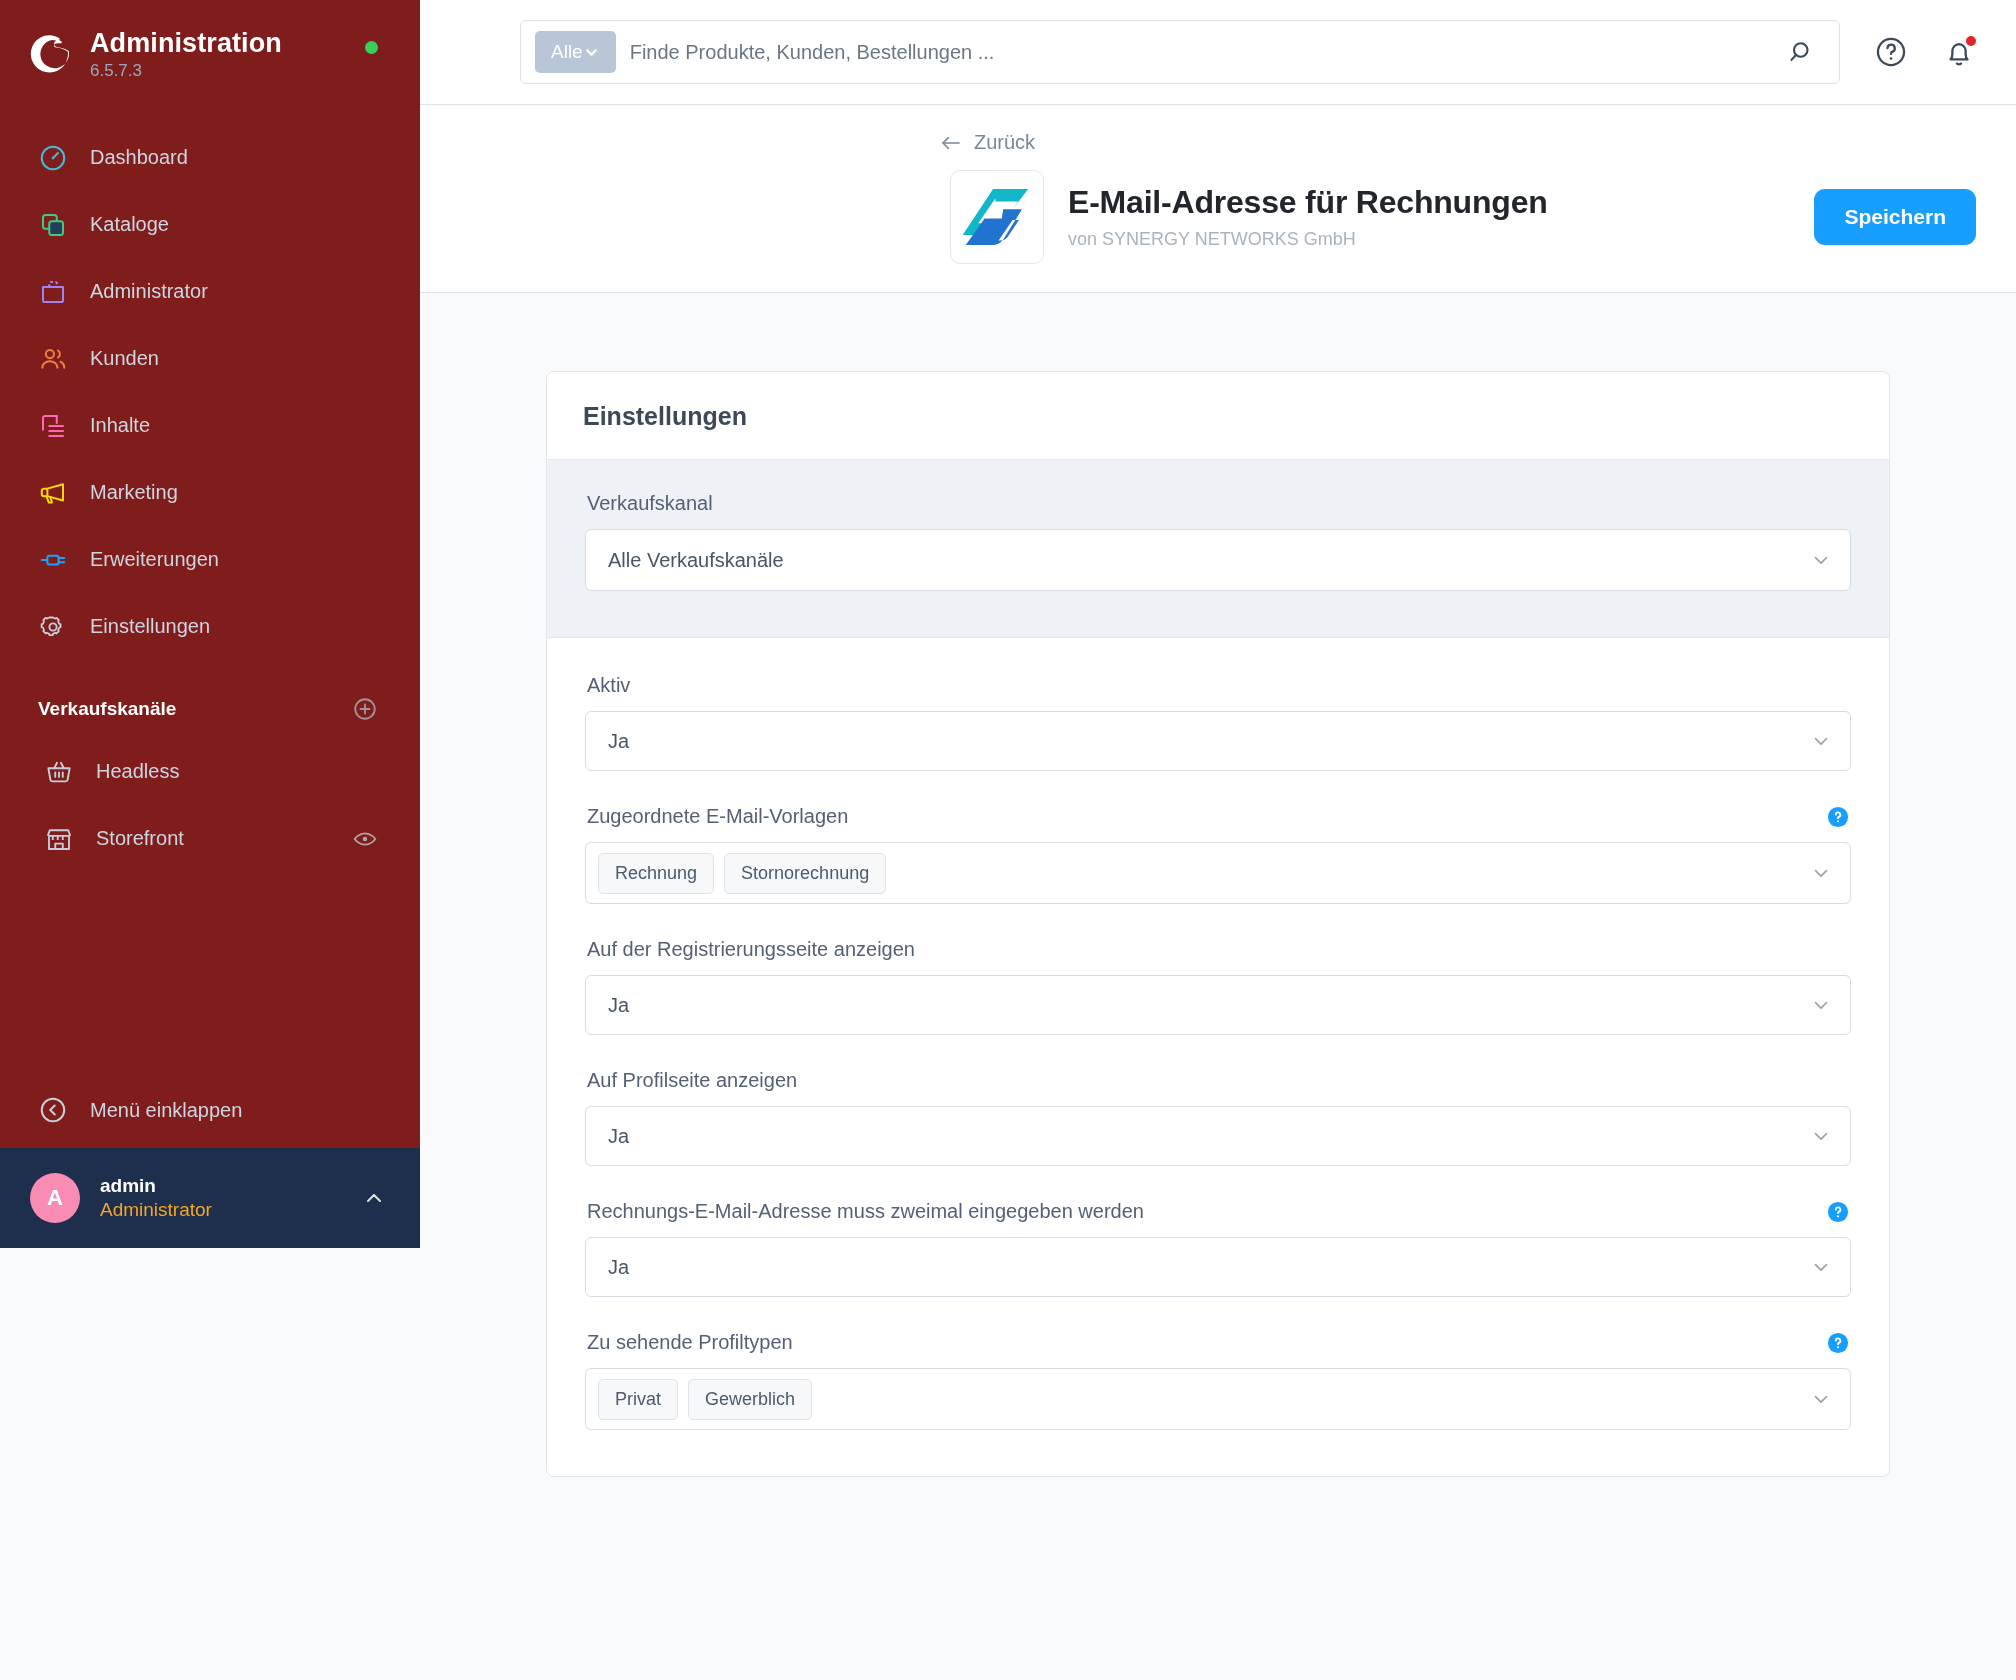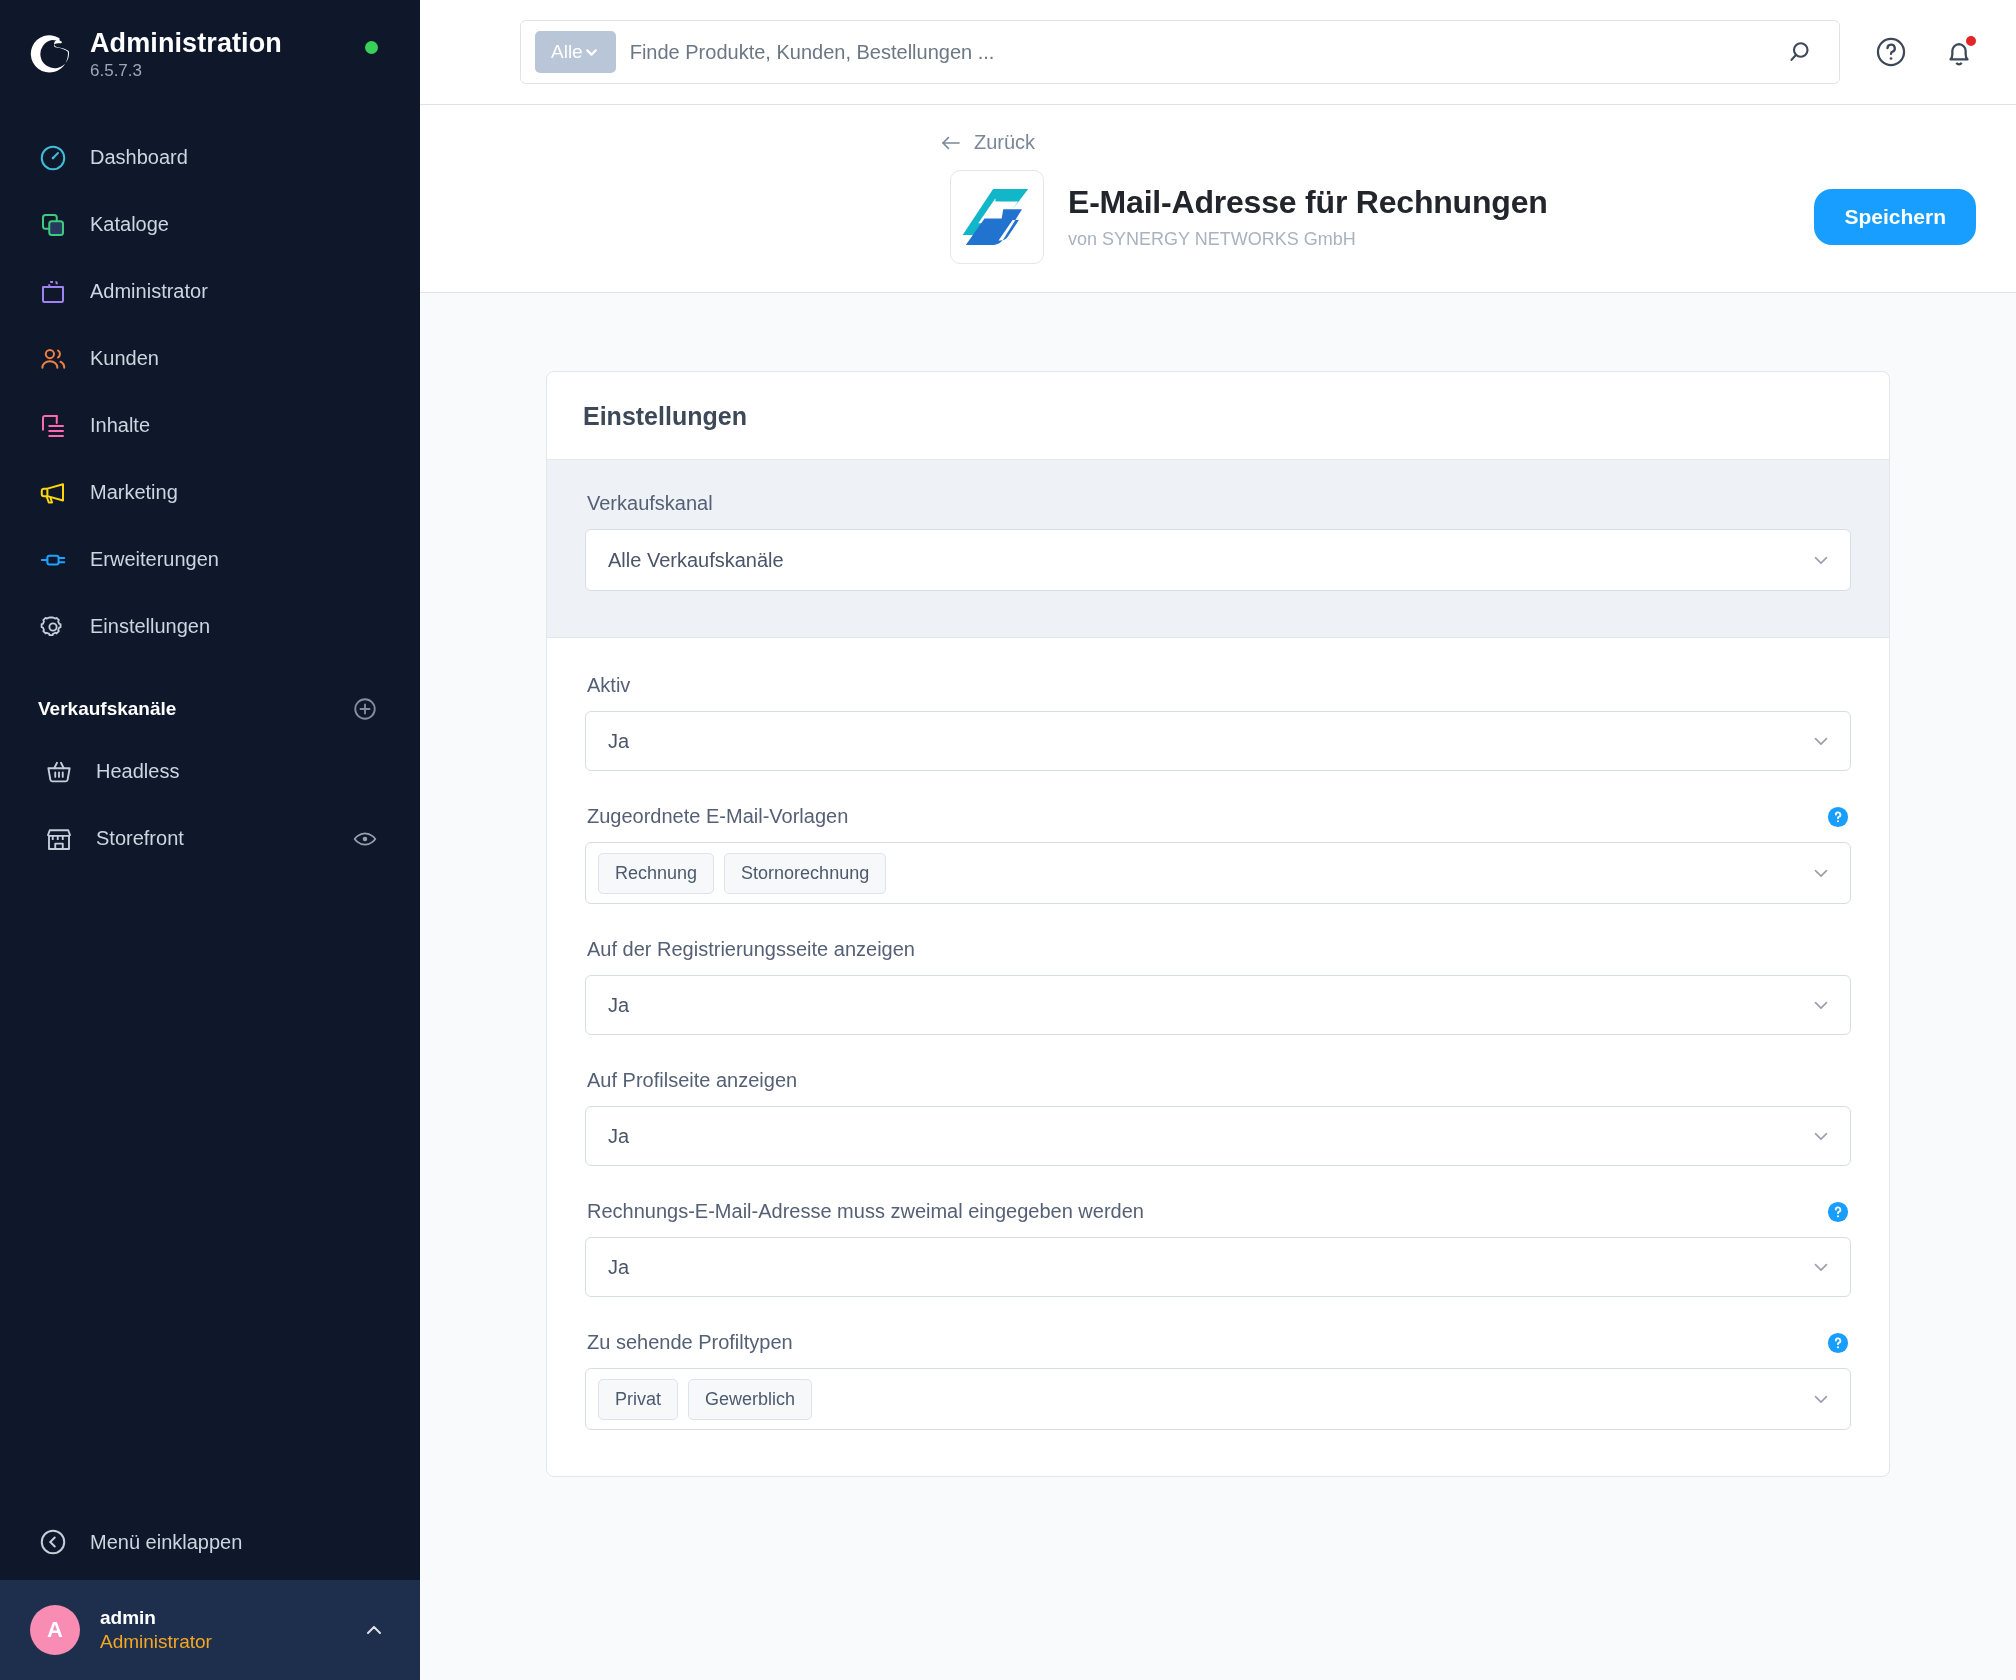--- a/index.html
+++ b/index.html
@@ -6,22 +6,22 @@
   html, body {
     width: 2016px; height: 1680px;
     font-family: "Liberation Sans", sans-serif;
     background: #f9fafb;
     overflow: hidden;
   }
   .app { display: flex; width: 2016px; height: 1680px; }
 
   
   .sidebar {
-    width: 420px; height: 1680px;
-    background: #0f172a;
+    width: 420px; height: 1248px;
+    background: #7f1d1d;
     display: flex; flex-direction: column;
     flex: 0 0 420px;
     position: relative;
   }
   .sb-head {
     display: flex; align-items: center;
     padding: 28px 24px 20px 30px;
     gap: 16px;
     position: relative;
   }
@@ -139,21 +139,21 @@
     width: 94px; height: 94px; flex: 0 0 94px;
     border: 1px solid #e3e7ec; border-radius: 10px;
     background: #fff; padding: 7px;
   }
   .ext-logo svg { width: 100%; height: 100%; display: block; }
   .head-text { display: flex; flex-direction: column; gap: 8px; flex: 1; min-width: 0; }
   .ext-title { font-size: 32px; font-weight: 700; color: #22252b; letter-spacing: -.2px; }
   .ext-sub { font-size: 18px; color: #a9b2bf; }
   .save-btn {
     background: #189eff; color: #fff;
-    border: none; border-radius: 18px;
+    border: none; border-radius: 11px;
     height: 56px; padding: 0 30px;
     font-size: 21px; font-weight: 600; font-family: inherit;
     cursor: pointer; align-self: center;
   }
 
   
   .content { flex: 1 1 auto; overflow: hidden; padding: 78px 0 0 0; display: flex; justify-content: center; }
   .card {
     width: 1344px;
     background: #fff;

